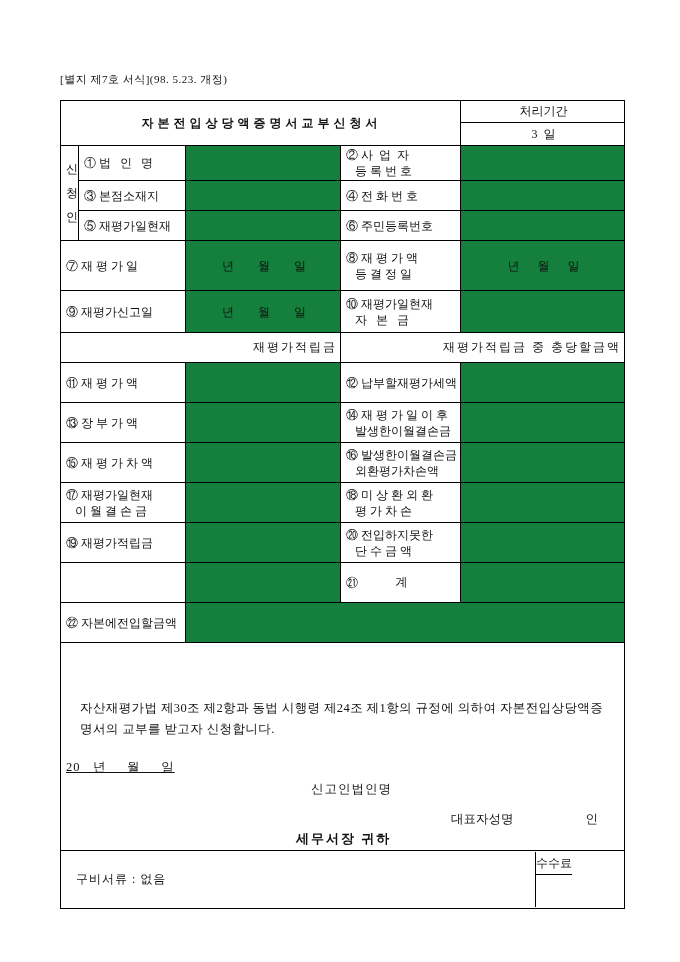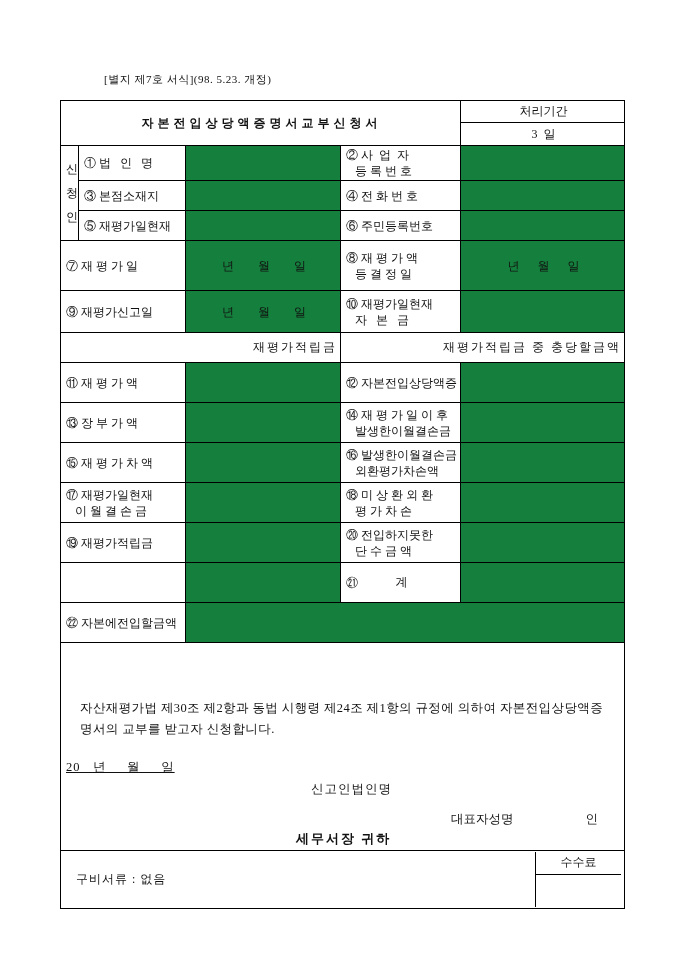--- a/index.html
+++ b/index.html
@@ -6,21 +6,21 @@
   .page{
     position:relative;
     width:680px;height:962px;
     background:#ffffff;
     font-family:"Liberation Serif","DejaVu Serif",serif;
     color:#111;
     overflow:hidden;
   }
   .form-ref{
     position:absolute;left:60px;top:72px;
-    font-size:11px;letter-spacing:0.5px;margin-left:44px;
+    font-size:11px;letter-spacing:0.5px;
   }
   table.form{
     position:absolute;left:60px;top:100px;
     width:564px;border-collapse:collapse;table-layout:fixed;
     background:#fff;
   }
   table.form td{
     border:1px solid #000;
     font-size:12px;
     padding:1px 3px 1px 5px;
@@ -46,21 +46,21 @@
   td.decl-cell{vertical-align:top;padding:0;height:205px;}
   .decl-text{margin:52px 16px 0 14px;font-size:12.5px;line-height:1.7;letter-spacing:0.4px;}
   .decl-date{text-align:left;margin-top:18px;font-size:12.5px;letter-spacing:1px;text-decoration:underline;}
   .decl-filer{margin-top:5px;margin-left:245px;font-size:12.5px;letter-spacing:1px;}
   .decl-rep{margin-top:13px;margin-left:385px;font-size:12.5px;display:flex;}
   .decl-rep .seal{margin-left:72px;}
   .decl-addressee{margin-top:2px;text-align:center;font-weight:bold;font-size:13px;letter-spacing:2px;}
   td.bottom-cell{padding:0;height:55px;}
   .bottom-wrap{display:flex;height:55px;}
   .docs{flex:1;display:flex;align-items:center;padding-left:10px;font-size:12px;letter-spacing:1px;}
-  .fee-box{width:85px;border-left:1px solid #000;display:flex;flex-direction:column;font-family:Liberation Mono, monospace;}
+  .fee-box{width:85px;border-left:1px solid #000;display:flex;flex-direction:row;}
   .fee-label{height:22px;line-height:22px;border-bottom:1px solid #000;text-align:center;font-size:12px;}
   .fee-value{flex:1;}
 </style>
 </head>
 <body>
 
 <div class="page">
 
   <div class="form-ref">[별지 제7호 서식](98. 5.23. 개정)</div>
 
@@ -122,21 +122,21 @@
     </tr>
 
     <tr class="r30">
       <td class="sec-hdr" colspan="3">재평가적립금</td>
       <td class="sec-hdr" colspan="3">재평가적립금 중 충당할금액</td>
     </tr>
 
     <tr class="r40">
       <td class="pre" colspan="2">⑪ 재 평 가 액</td>
       <td class="val"></td>
-      <td class="pre">⑫ 자본전입상당액증</td>
+      <td class="pre">⑫ 납부할재평가세액</td>
       <td class="val" colspan="2"></td>
     </tr>
     <tr class="r40">
       <td class="pre" colspan="2">⑬ 장 부 가 액</td>
       <td class="val"></td>
       <td class="pre">⑭ 재 평 가 일 이 후
    발생한이월결손금</td>
       <td class="val" colspan="2"></td>
     </tr>
     <tr class="r40">

